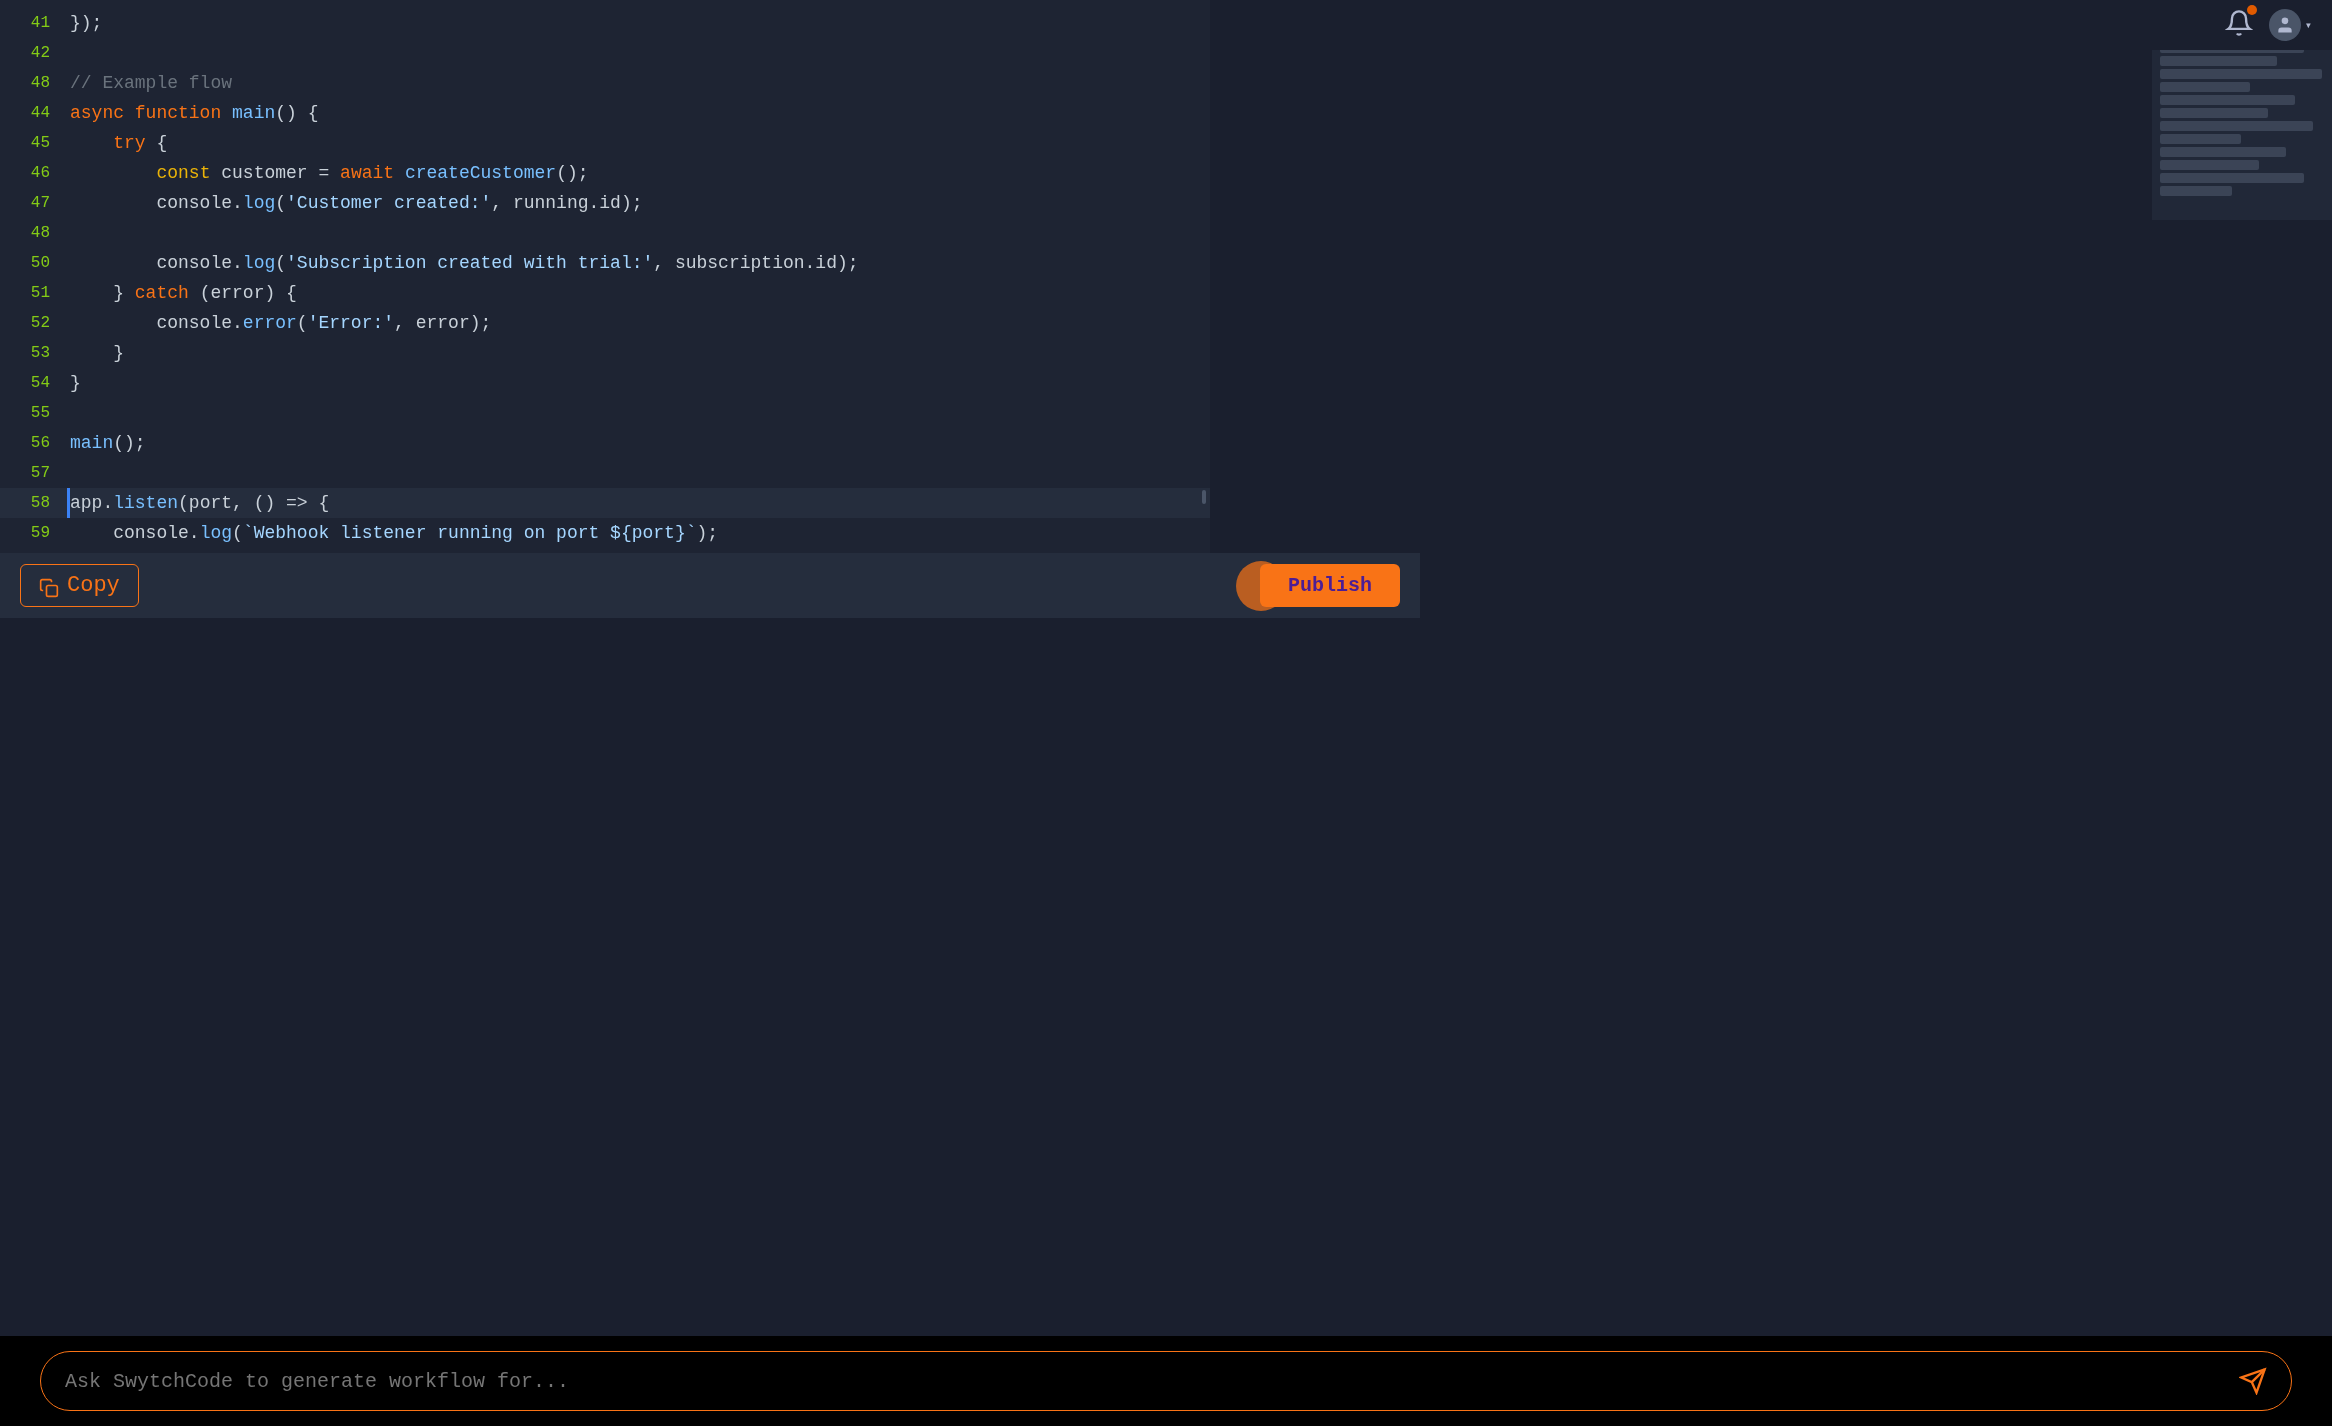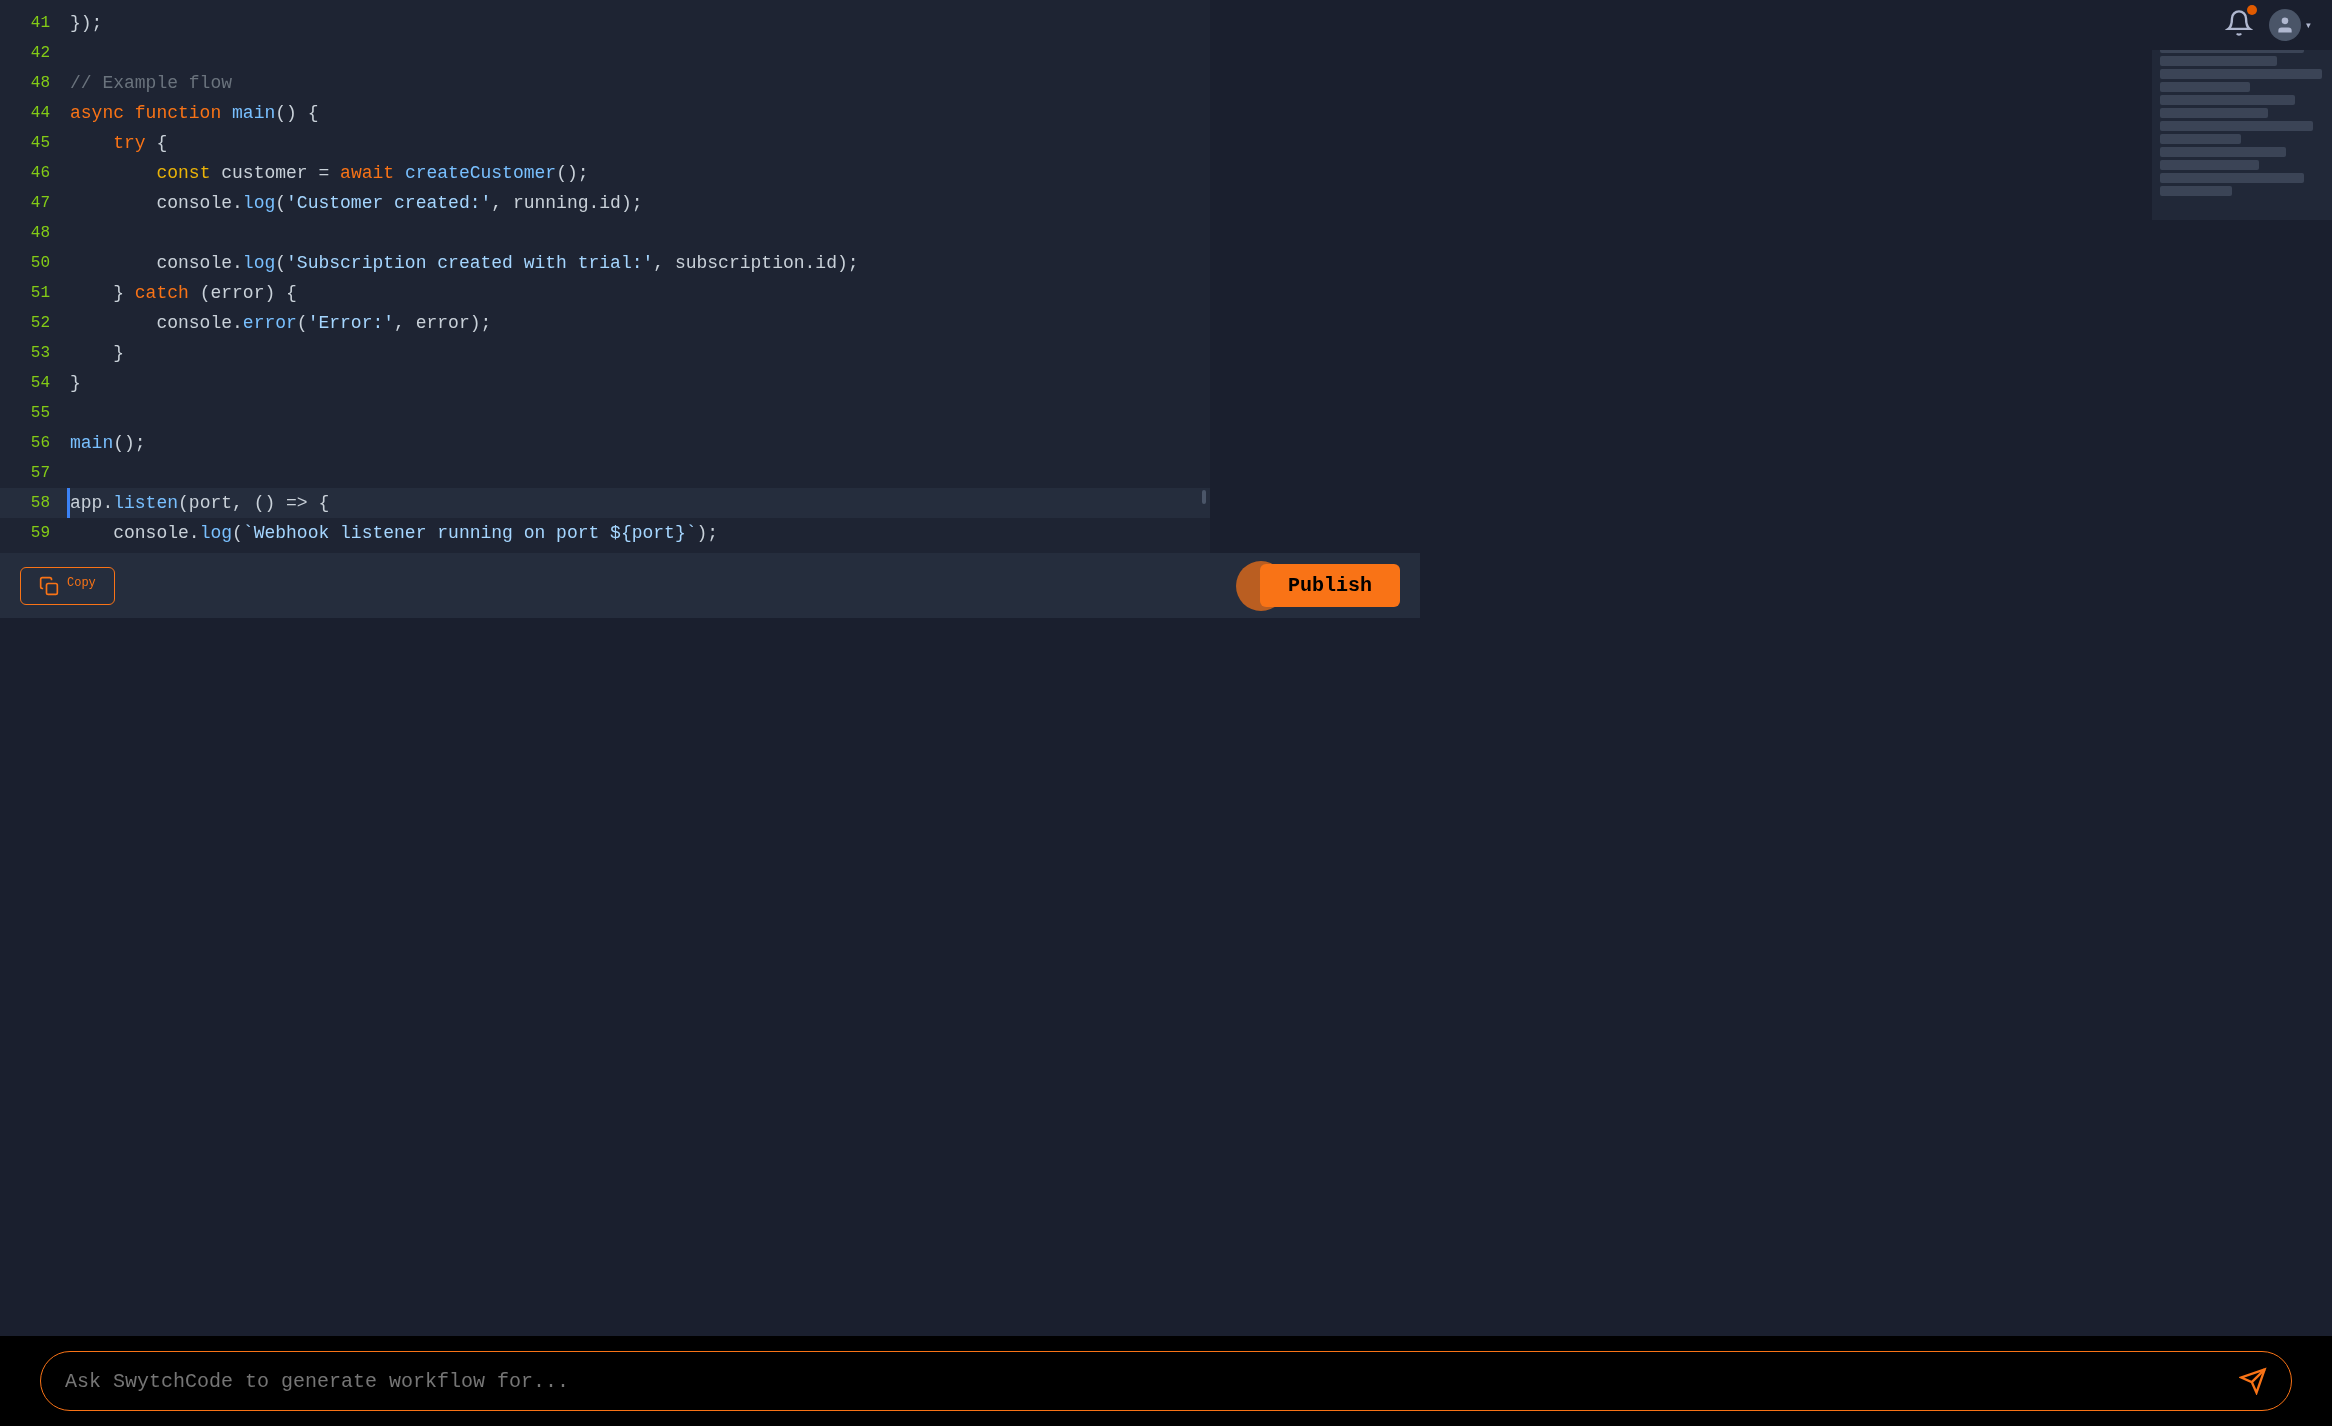--- a/index.html
+++ b/index.html
@@ -155,47 +155,47 @@
       height: 65px;
       background-color: #252d3d;
       display: flex;
       align-items: center;
       justify-content: space-between;
       padding: 0 20px;
     }
 
     .copy-button {
       display: flex;
-      align-items: flex-start;
+      align-items: flex-end;
       gap: 8px;
       background: transparent;
       border: 1.5px solid #f97316;
       color: #f97316;
       padding: 8px 18px;
       border-radius: 6px;
       cursor: pointer;
-      font-size: 12px;
+      font-size: 22px;
       font-family: inherit;
     }
 
     .copy-button svg {
       width: 20px;
       height: 20px;
       fill: none;
       stroke: #f97316;
       stroke-width: 2;
     }
 
     .publish-button {
       display: flex;
       align-items: center;
       gap: 10px;
       background: #f97316;
       border: none;
-      color: #000000;
+      color: #4c1d95;
       padding: 10px 28px;
       border-radius: 6px;
       cursor: pointer;
       font-size: 20px;
       font-weight: bold;
       font-family: inherit;
       position: relative;
     }
 
     .publish-button-circle {

